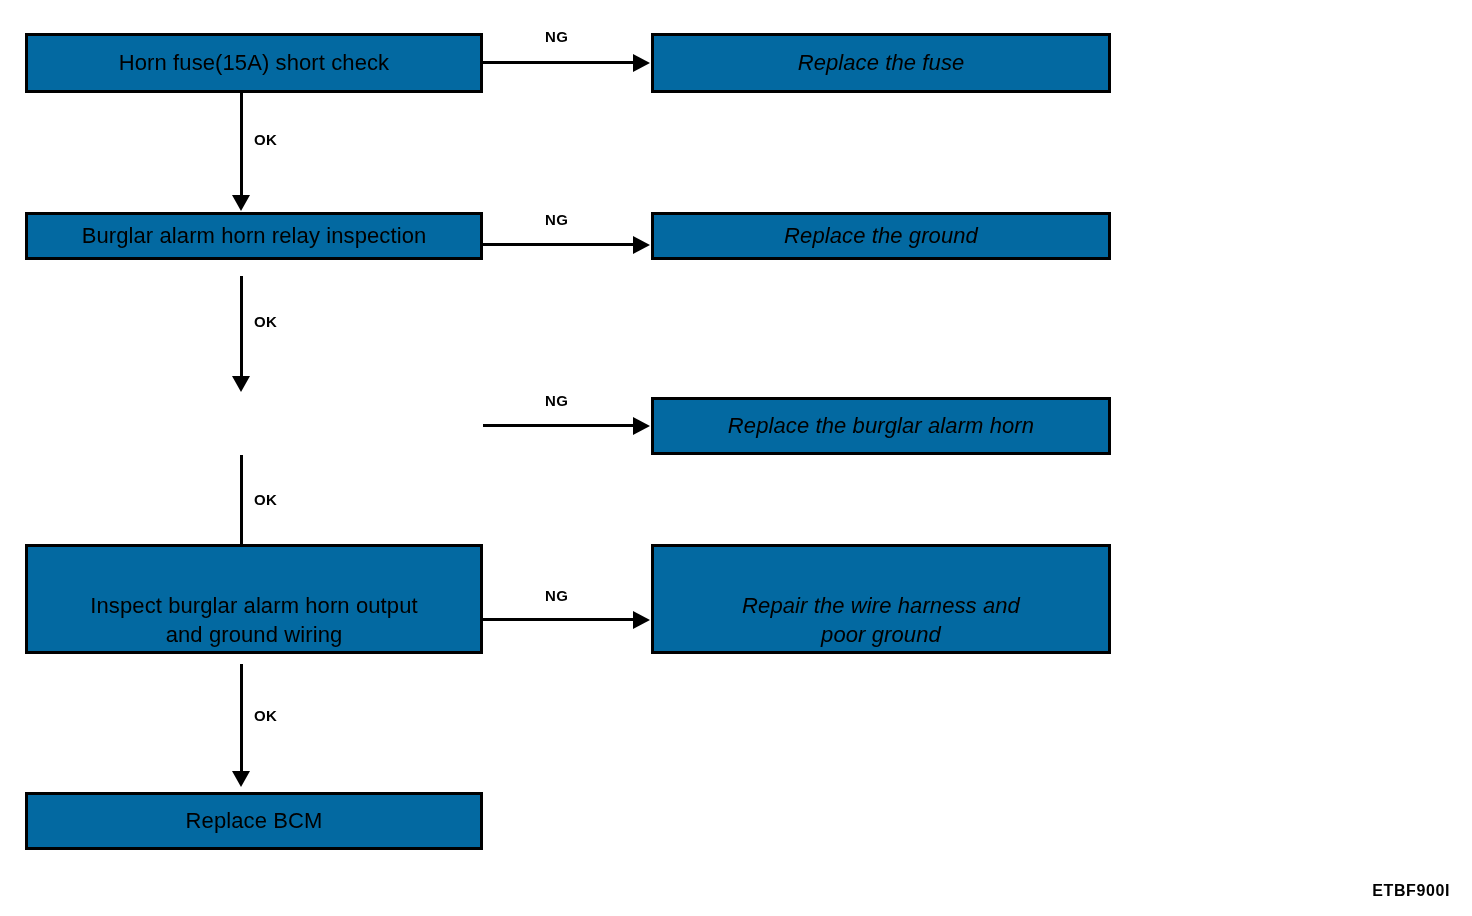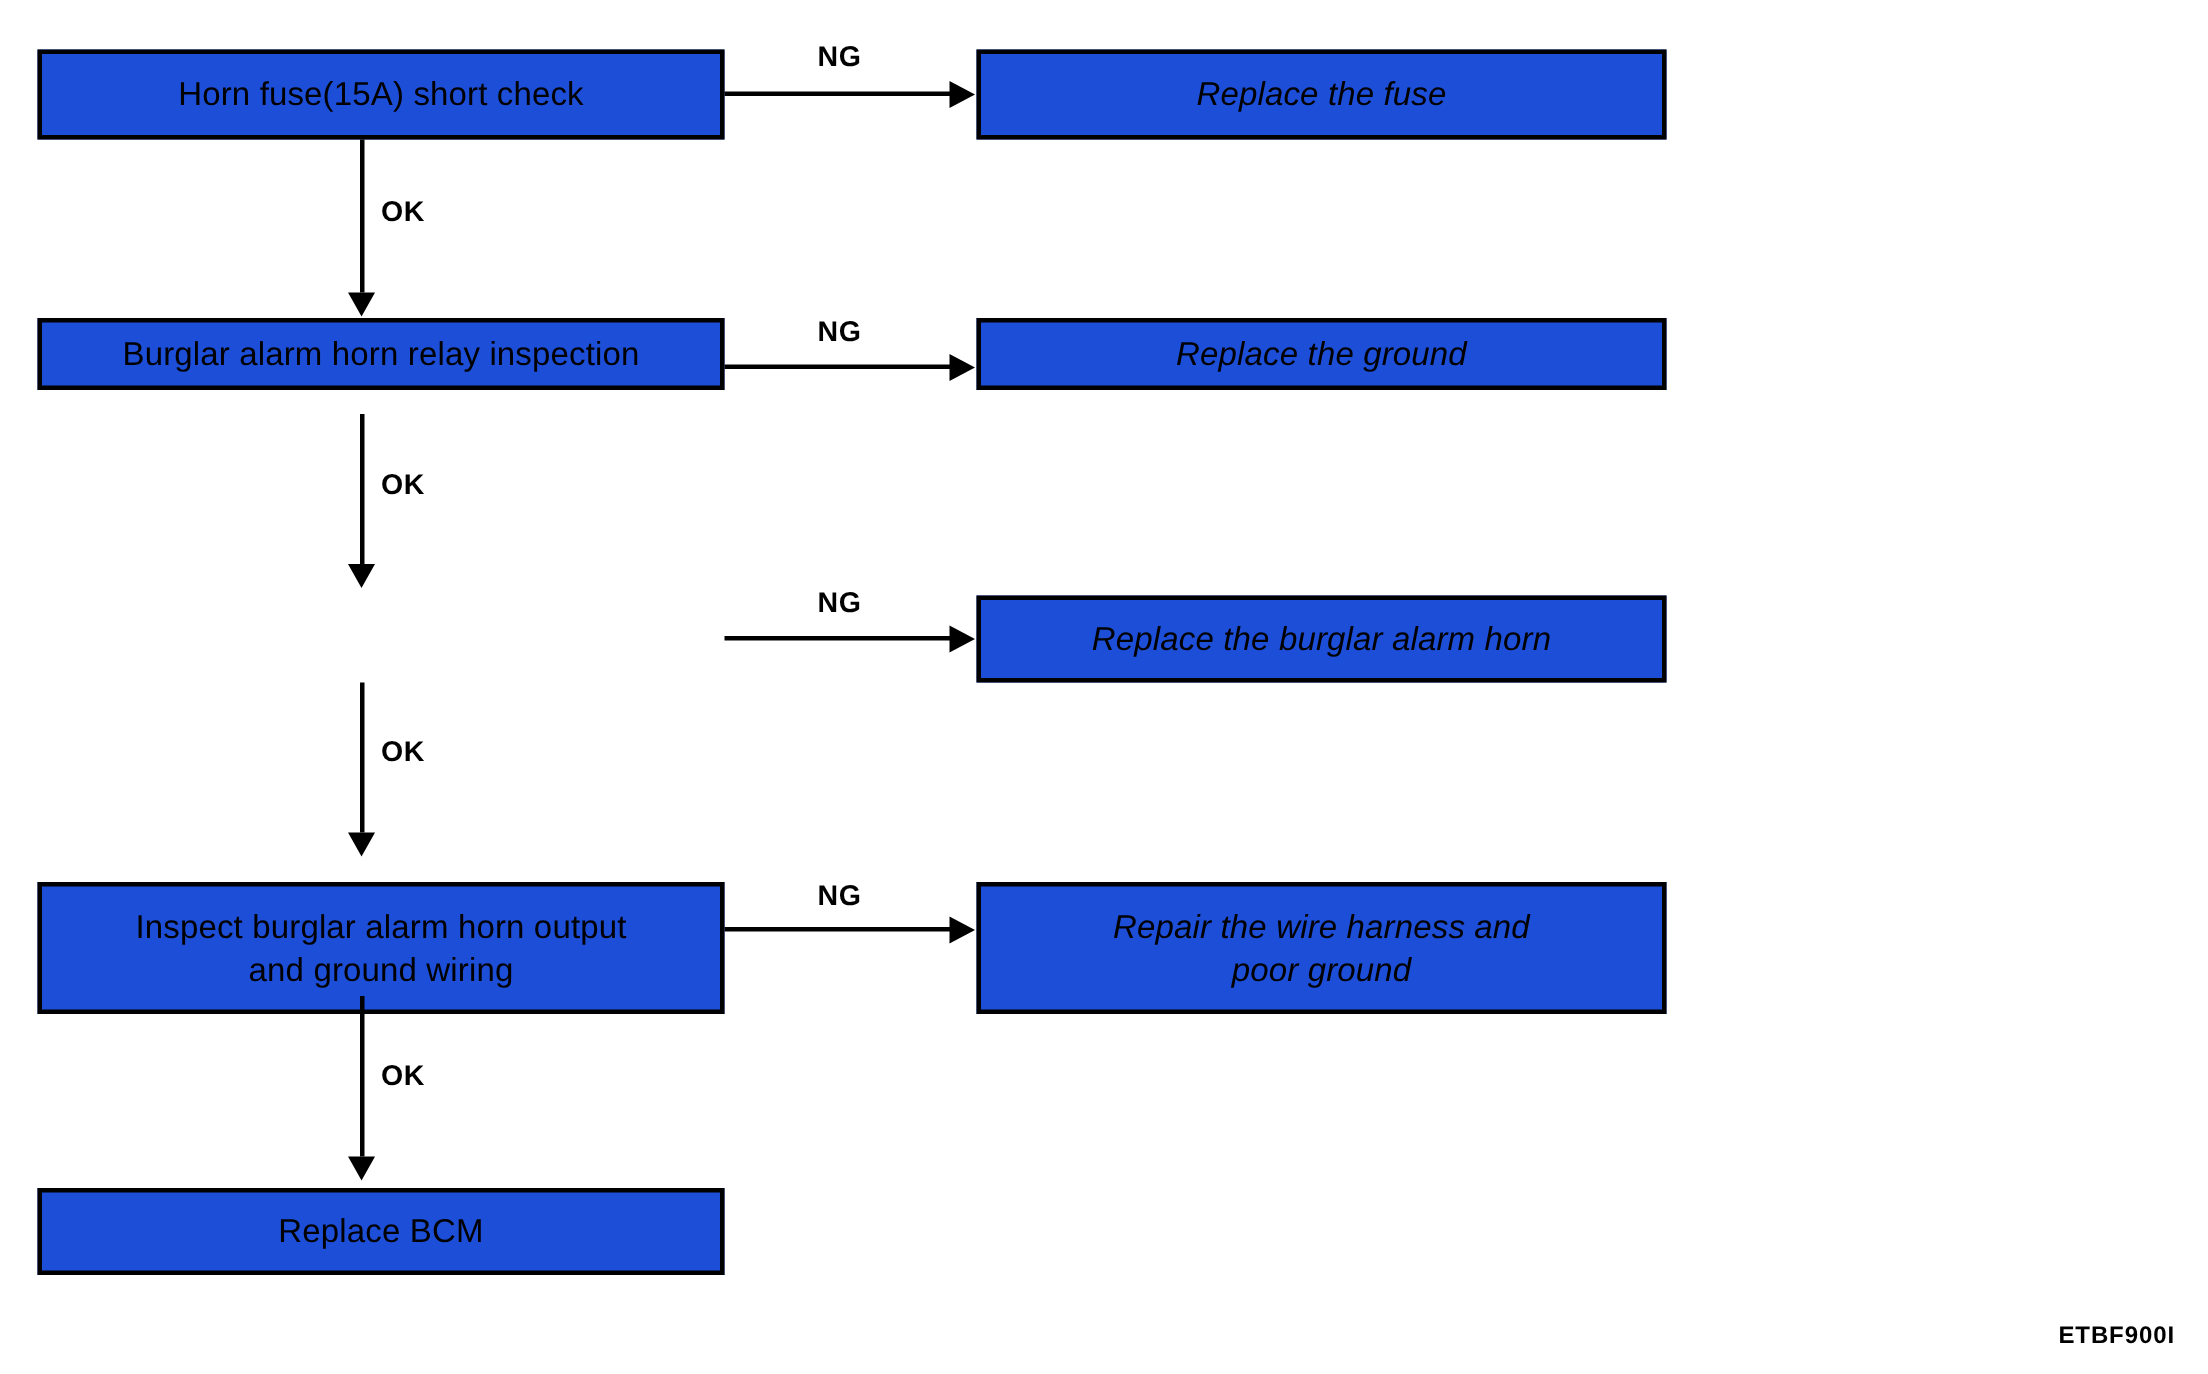--- a/index.html
+++ b/index.html
@@ -15,21 +15,21 @@
     width: 1472px;
     height: 916px;
     background: #ffffff;
     overflow: hidden;
   }
 
   .node {
     position: absolute;
     box-sizing: border-box;
     border: 3px solid #000000;
-    background: #1d4ed8;
+    background: #0369a1;
     display: flex;
     align-items: center;
     justify-content: center;
     text-align: center;
     color: #000000;
     font-size: 22px;
     line-height: 1.32;
     padding: 2px 10px;
     letter-spacing: 0.1px;
   }
@@ -39,21 +39,21 @@
   }
 
   
   .col-left  { left: 25px;  width: 458px; }
   
   .col-right { left: 651px; width: 460px; font-style: italic; }
 
   .row1 { top: 33px;  height: 60px; }
   .row2 { top: 212px; height: 48px; }
   .row3 { top: 397px; height: 58px; }
-  .row4 { top: 588px; height: 88px; }
+  .row4 { top: 544px; height: 110px; align-items: flex-end; }
   .row5 { top: 792px; height: 58px; }
 
   
   .v-line {
     position: absolute;
     width: 3px;
     background: #000000;
     left: 240px;
   }
   .v-arrow-head {
@@ -78,21 +78,21 @@
     left: 633px;
     width: 0;
     height: 0;
     border-top: 9px solid transparent;
     border-bottom: 9px solid transparent;
     border-left: 17px solid #000000;
   }
 
   .edge-label {
     position: absolute;
-    font-size: 19px;
+    font-size: 15px;
     font-weight: bold;
     color: #000000;
     letter-spacing: 0.4px;
   }
   .label-ok { left: 254px; }
   .label-ng { left: 545px; }
 
   .figure-id {
     position: absolute;
     right: 22px;

